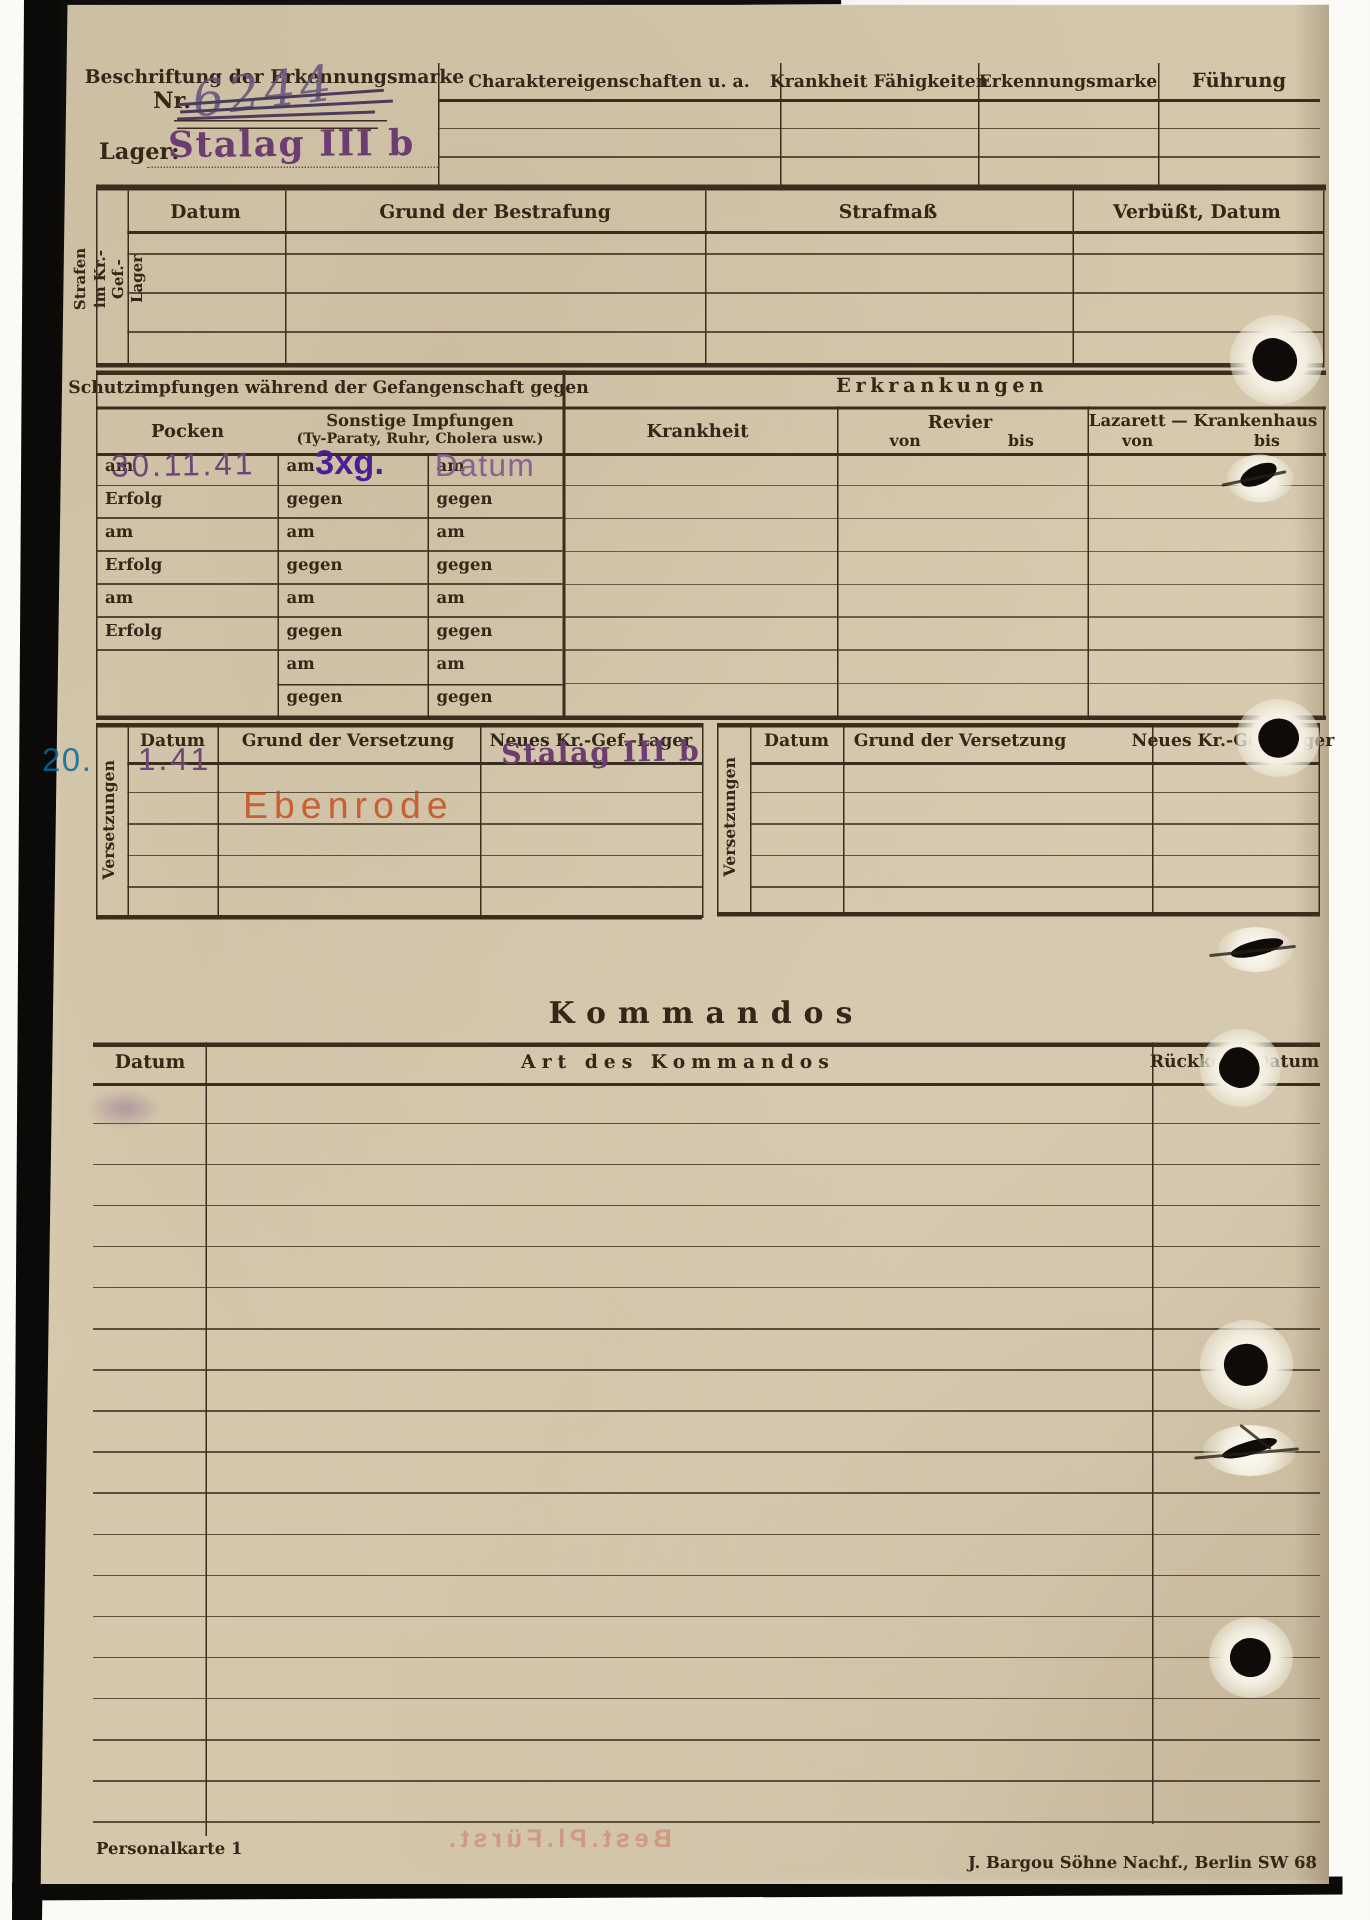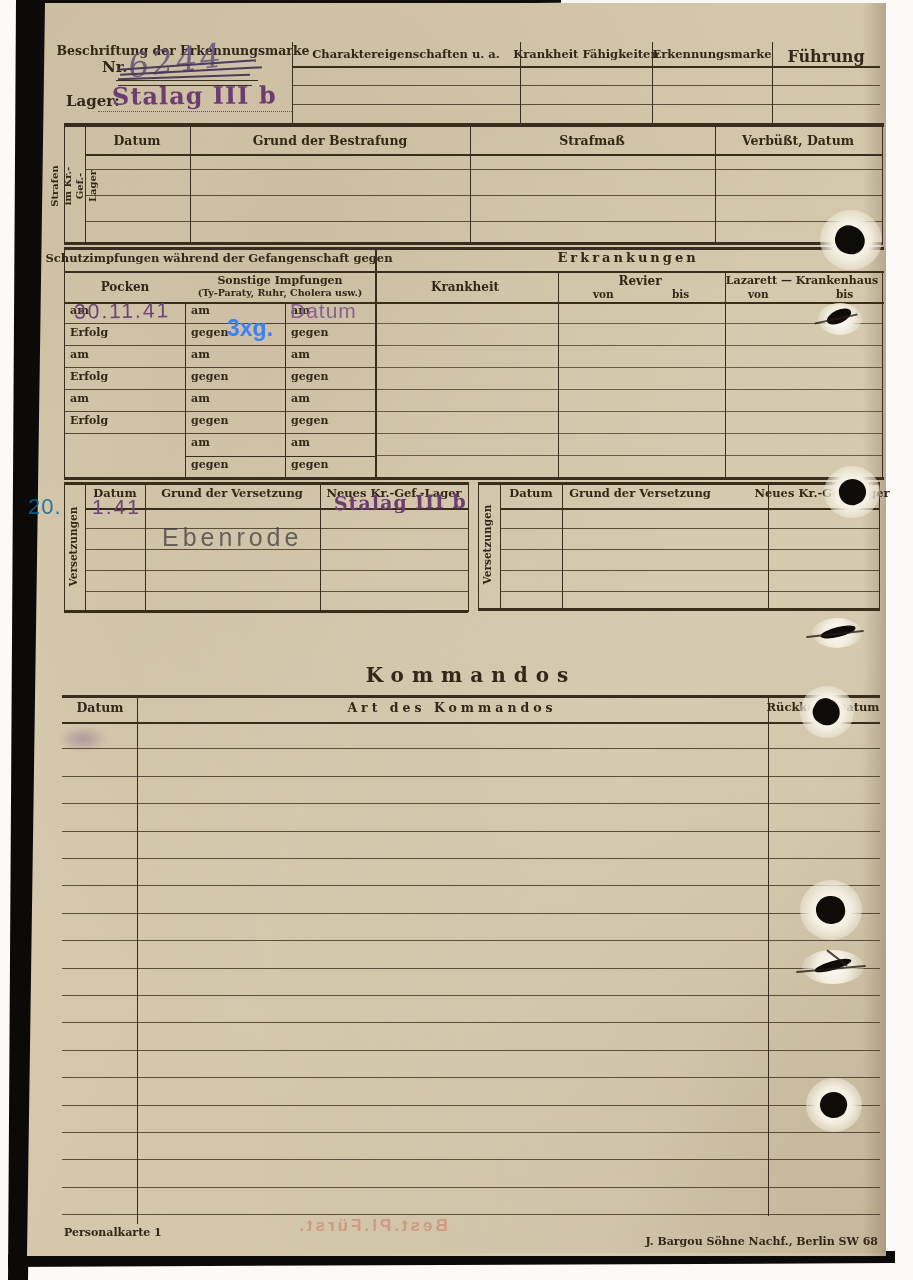--- a/index.html
+++ b/index.html
@@ -76,21 +76,21 @@
   <div class="stampserif" style="left:112px;top:84px;font-size:24px;letter-spacing:1px;transform:rotate(-0.5deg);">Stalag III b</div>
   <div class="dotted" style="left:98px;top:111px;width:194px;"></div>
 
   <div class="vl" style="left:292px;top:42px;height:82px;"></div>
   <div class="vl" style="left:520px;top:42px;height:82px;"></div>
   <div class="vl" style="left:652px;top:42px;height:82px;"></div>
   <div class="vl" style="left:772px;top:42px;height:82px;"></div>
   <div class="lbl ctr" style="left:406px;top:48px;font-size:11.5px;">Charaktereigenschaften u. a.</div>
   <div class="lbl ctr" style="left:586px;top:48px;font-size:11.5px;">Krankheit Fähigkeiten</div>
   <div class="lbl ctr" style="left:712px;top:48px;font-size:11.5px;">Erkennungsmarke</div>
-  <div class="lbl ctr" style="left:826px;top:48px;font-size:16px;">Führung</div>
+  <div class="lbl ctr" style="left:826px;top:48px;font-size:13px;">Führung</div>
   <div class="hl" style="left:292px;top:66px;width:588px;height:2px;"></div>
   <div class="rows" style="left:292px;top:67px;width:588px;height:56px;
        background:repeating-linear-gradient(to bottom,transparent 0 18px,rgba(62,48,30,.8) 18px 19px);"></div>
   <div class="hl" style="left:64px;top:123px;width:820px;height:4px;"></div>
 
   <div class="vbox" style="left:62px;top:130px;width:23px;height:112px;">
     <span class="vrot" style="font-size:10px;width:112px;">Strafen im Kr.-Gef.-Lager</span>
   </div>
   <div class="vl" style="left:64px;top:127px;height:115px;"></div>
   <div class="vl" style="left:85px;top:127px;height:115px;"></div>
@@ -157,21 +157,21 @@
   <div class="lbl" style="left:291px;top:305px;font-size:11px;">am</div>
   <div class="lbl" style="left:291px;top:327px;font-size:11px;">gegen</div>
   <div class="lbl" style="left:291px;top:349px;font-size:11px;">am</div>
   <div class="lbl" style="left:291px;top:371px;font-size:11px;">gegen</div>
   <div class="lbl" style="left:291px;top:393px;font-size:11px;">am</div>
   <div class="lbl" style="left:291px;top:415px;font-size:11px;">gegen</div>
   <div class="lbl" style="left:291px;top:437px;font-size:11px;">am</div>
   <div class="lbl" style="left:291px;top:459px;font-size:11px;">gegen</div>
 
   <div class="stamp" style="left:74px;top:300px;font-size:21px;letter-spacing:2px;transform:rotate(-1deg);color:#6d4578;">30.11.41</div>
-  <div class="stamp" style="left:227px;top:297px;font-size:23px;font-weight:bold;color:#3b82f6;margin-top:20px;">3xg.</div>
+  <div class="stamp" style="left:210px;top:297px;font-size:23px;font-weight:bold;color:#4c1d95;">3xg.</div>
   <div class="stamp" style="left:290px;top:300px;font-size:21px;letter-spacing:1px;color:#8a5f92;">Datum</div>
   <div class="hl" style="left:64px;top:477px;width:820px;height:3px;"></div>
 
   <div class="hl" style="left:64px;top:482px;width:404px;height:3px;"></div>
   <div class="vbox" style="left:62px;top:484px;width:23px;height:126px;">
     <span class="vrot" style="font-size:10.5px;white-space:nowrap;">Versetzungen</span>
   </div>
   <div class="vl" style="left:64px;top:482px;height:130px;"></div>
   <div class="vl" style="left:85px;top:482px;height:130px;"></div>
   <div class="vl" style="left:145px;top:482px;height:130px;"></div>
@@ -181,21 +181,21 @@
   <div class="lbl ctr" style="left:232px;top:487px;font-size:11.5px;">Grund der Versetzung</div>
   <div class="lbl ctr" style="left:394px;top:487px;font-size:11.5px;">Neues Kr.-Gef.-Lager</div>
   <div class="hl" style="left:85px;top:508px;width:383px;height:2px;"></div>
   <div class="rows" style="left:85px;top:508px;width:383px;height:84px;
        background:repeating-linear-gradient(to bottom,transparent 0 20px,rgba(62,48,30,.8) 20px 21px);"></div>
   <div class="hl" style="left:64px;top:610px;width:404px;height:3px;"></div>
 
   <div class="stamp" style="left:28px;top:496px;font-size:22px;letter-spacing:1px;color:#0369a1;opacity:.85;">20.</div>
   <div class="stamp" style="left:92px;top:496px;font-size:21px;letter-spacing:2px;color:#6d4578;">1.41</div>
   <div class="stampserif" style="left:334px;top:493px;font-size:19px;letter-spacing:1px;transform:rotate(-1deg);">Stalag III b</div>
-  <div class="stamp" style="left:162px;top:525px;font-size:25px;letter-spacing:4px;color:#404040;opacity:.75;">Ebenrode</div>
+  <div class="stamp" style="left:162px;top:525px;font-size:25px;letter-spacing:4px;color:#c2410c;opacity:.75;">Ebenrode</div>
 
   <div class="hl" style="left:478px;top:482px;width:402px;height:3px;"></div>
   <div class="vbox" style="left:476px;top:484px;width:23px;height:122px;">
     <span class="vrot" style="font-size:10.5px;white-space:nowrap;">Versetzungen</span>
   </div>
   <div class="vl" style="left:478px;top:482px;height:126px;"></div>
   <div class="vl" style="left:500px;top:482px;height:126px;"></div>
   <div class="vl" style="left:562px;top:482px;height:126px;"></div>
   <div class="vl" style="left:768px;top:482px;height:126px;"></div>
   <div class="vl" style="left:879px;top:482px;height:126px;"></div>

